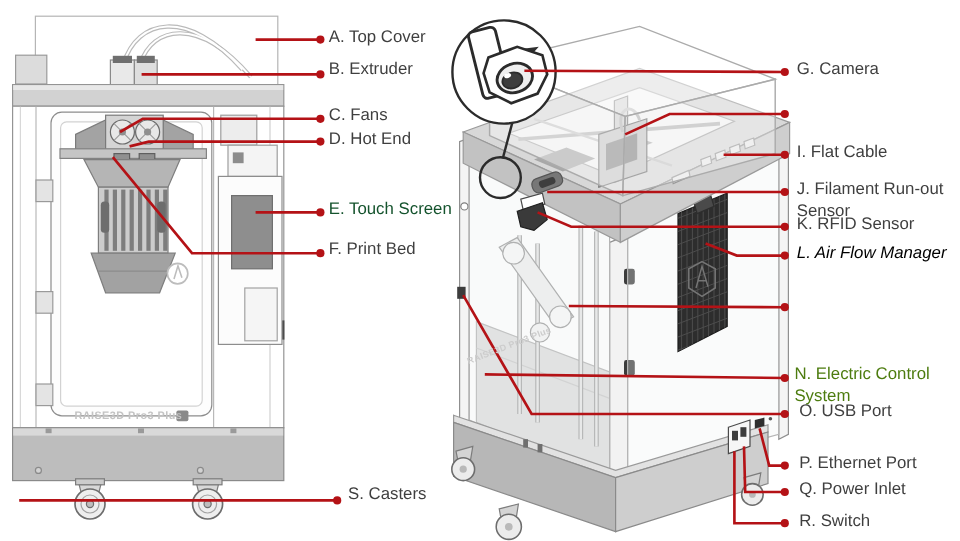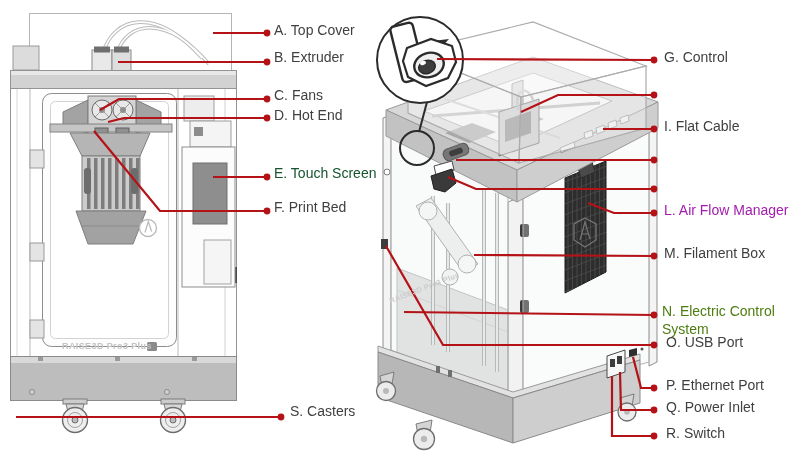--- a/index.html
+++ b/index.html
@@ -329,24 +329,26 @@
 </svg>
 
 <div id="labels-layer">
       <div class="part-label" style="left: 274px; top: 22px; color: rgb(63, 63, 63);">A. Top Cover</div>
       <div class="part-label" style="left: 274px; top: 49px; color: rgb(63, 63, 63);">B. Extruder</div>
       <div class="part-label" style="left: 274px; top: 87px; color: rgb(63, 63, 63);">C. Fans</div>
       <div class="part-label" style="left: 274px; top: 107px; color: rgb(63, 63, 63);">D. Hot End</div>
       <div class="part-label" style="left: 274px; top: 165px; color: #14532d;">E. Touch Screen</div>
       <div class="part-label" style="left: 274px; top: 199px; color: rgb(63, 63, 63);">F. Print Bed</div>
       <div class="part-label" style="left: 290px; top: 403px; color: rgb(63, 63, 63);">S. Casters</div>
-      <div class="part-label" style="left: 664px; top: 49px; color: rgb(63, 63, 63);">G. Control</div>
+      <div class="part-label" style="left: 664px; top: 49px; color: rgb(63, 63, 63);">G. Camera</div>
       <div class="part-label" style="left: 664px; top: 118px; color: rgb(63, 63, 63);">I. Flat Cable</div>
-      <div class="part-label" style="left: 664px; top: 202px; color: #a21caf;">L. Air Flow Manager</div>
-      <div class="part-label" style="left: 664px; top: 245px; color: rgb(63, 63, 63);">M. Filament Box</div>
+      <div class="part-label" style="left: 664px; top: 149px; color: rgb(63, 63, 63);">J. Filament Run-out
+Sensor</div>
+      <div class="part-label" style="left: 664px; top: 178px; color: rgb(63, 63, 63);">K. RFID Sensor</div>
+      <div class="part-label" style="left: 664px; top: 202px; color: #000000; font-style: italic;">L. Air Flow Manager</div>
       <div class="part-label" style="left: 662px; top: 303px; color: #4d7c0f;">N. Electric Control
 System</div>
       <div class="part-label" style="left: 666px; top: 334px; color: rgb(63, 63, 63);">O. USB Port</div>
       <div class="part-label" style="left: 666px; top: 377px; color: rgb(63, 63, 63);">P. Ethernet Port</div>
       <div class="part-label" style="left: 666px; top: 399px; color: rgb(63, 63, 63); text-align: center;">Q. Power Inlet</div>
       <div class="part-label" style="left: 666px; top: 425px; color: rgb(63, 63, 63);">R. Switch</div>
     </div>
 <div class="brand-text">RAISE3D Pro3 Plus</div>
 <div class="side-text">RAISE3D Pro3 Plus</div>
 

